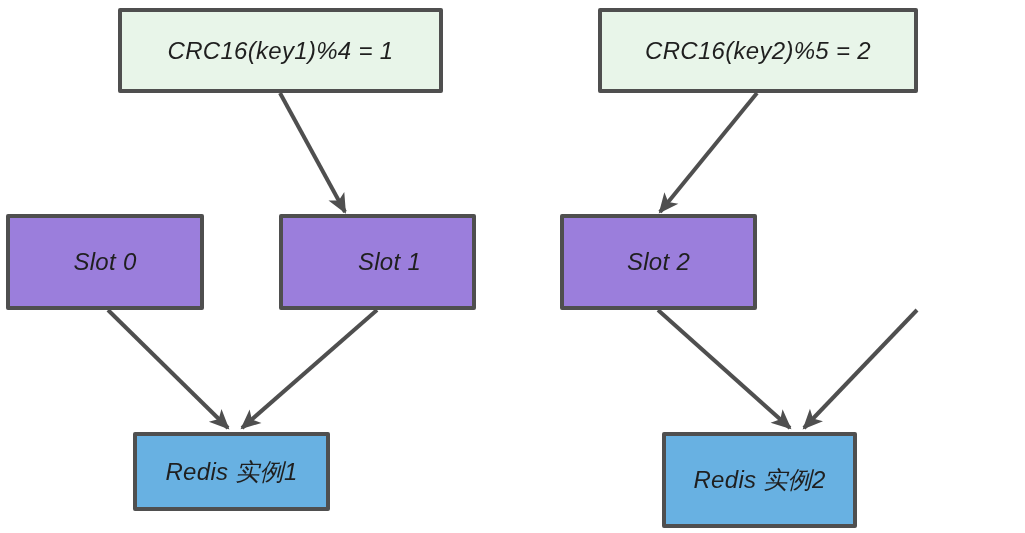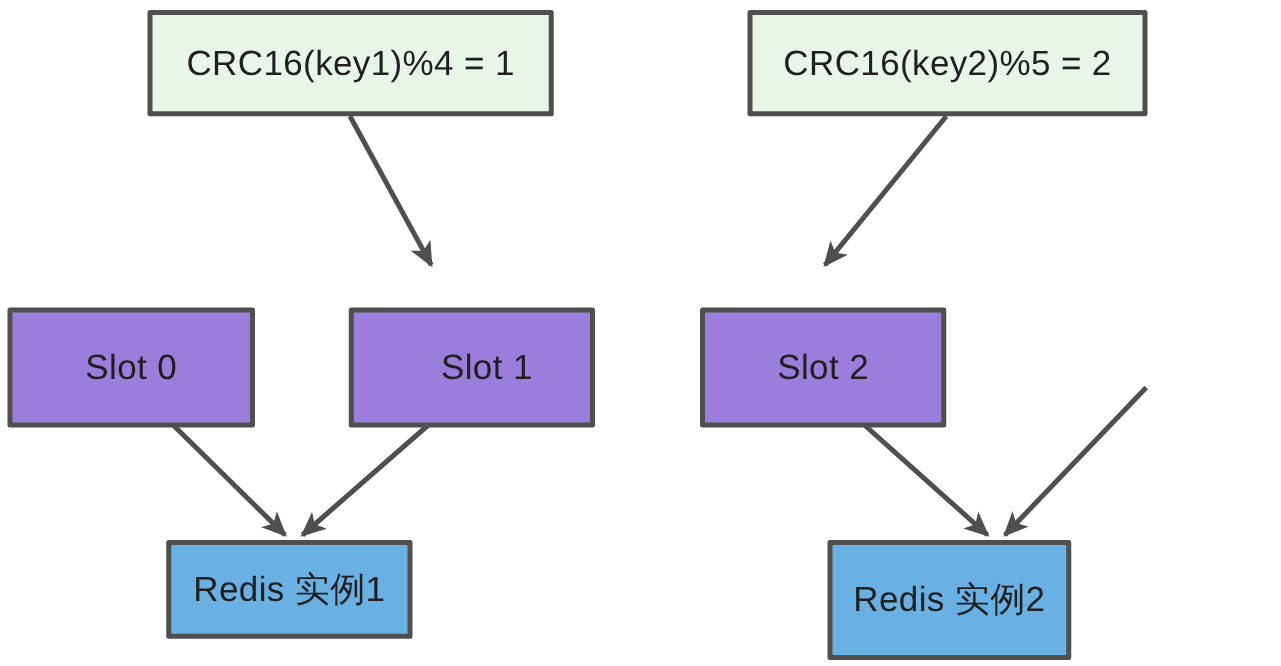--- a/index.html
+++ b/index.html
@@ -19,27 +19,28 @@
     background:var(--bg);
     overflow:hidden;
   }
   .edges{position:absolute;left:0;top:0;width:1025px;height:533px;}
   .node{
     position:absolute;
     box-sizing:border-box;
     display:flex;align-items:center;justify-content:center;
     border:4px solid var(--border);
     border-radius:2px;
-    font-size:28px;
+    font-size:24px;
     letter-spacing:0.3px;
     color:var(--text);
     text-align:center;
+    font-style:italic;
   }
   .node-hash{background:var(--hash-fill);}
-  .node-slot{background:var(--slot-fill);margin-top:32px;}
+  .node-slot{background:var(--slot-fill);}
   .node-redis{background:var(--redis-fill);}
 
   #hash1{left:118px;top:8px;width:325px;height:85px;}
   #hash2{left:598px;top:8px;width:320px;height:85px;}
   #slot0{left:6px;top:214px;width:198px;height:96px;}
   #slot1{left:279px;top:214px;width:197px;height:96px;padding-left:24px;}
   #slot2{left:560px;top:214px;width:197px;height:96px;text-align:right;}
   #slot3{left:821px;top:214px;width:197px;height:96px;}
   #redis1{left:133px;top:432px;width:197px;height:79px;}
   #redis2{left:662px;top:432px;width:195px;height:96px;}

